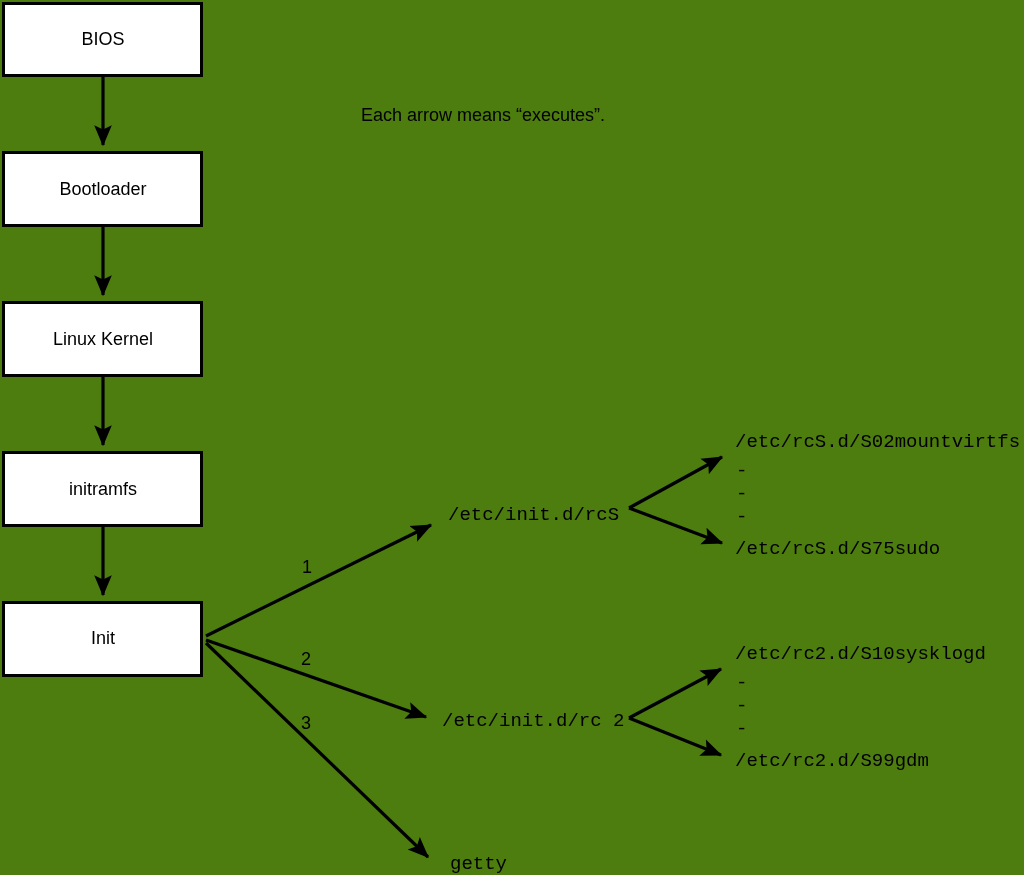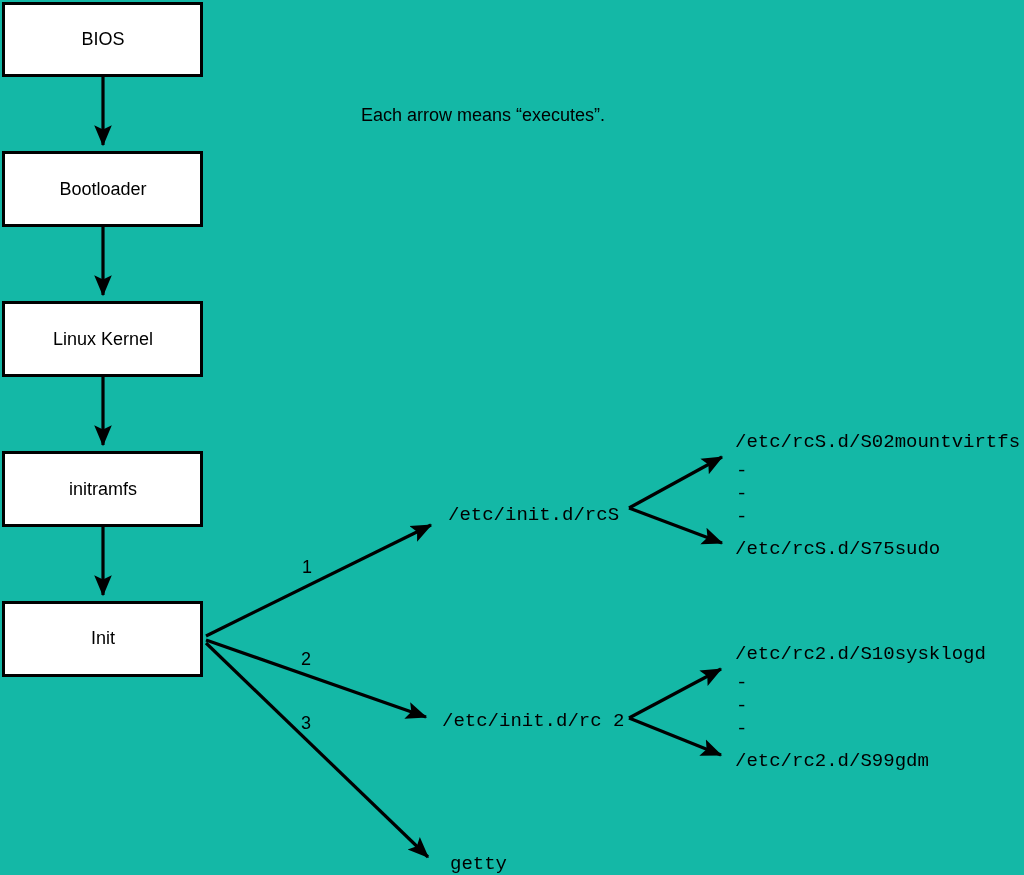--- a/index.html
+++ b/index.html
@@ -11,21 +11,21 @@
   body {
     width: 1024px;
     height: 875px;
     overflow: hidden;
     font-family: "Liberation Sans", sans-serif;
   }
   #diagram-root {
     position: relative;
     width: 1024px;
     height: 875px;
-    background: #14b8a6;
+    background: #4d7c0f;
   }
   svg#boot-diagram {
     display: block;
     width: 1024px;
     height: 875px;
   }
   .box-rect {
     fill: #ffffff;
     stroke: #000000;
     stroke-width: 3;

